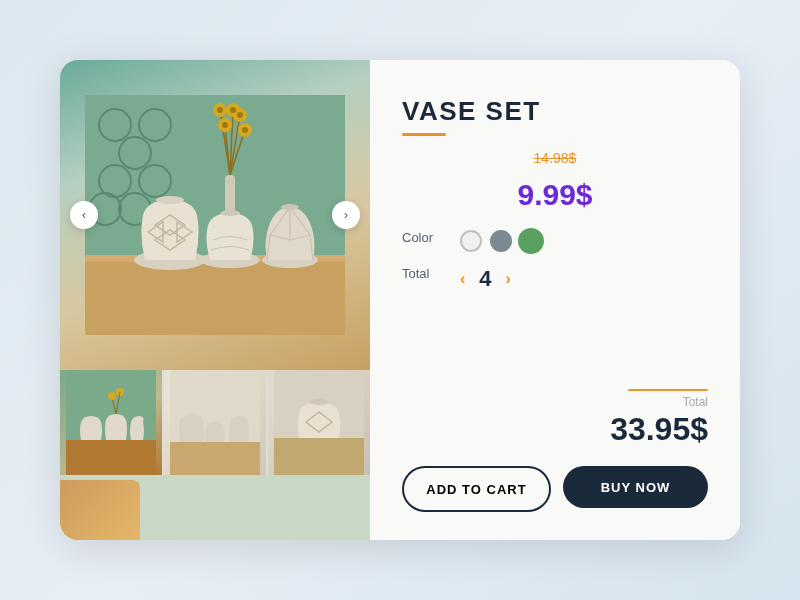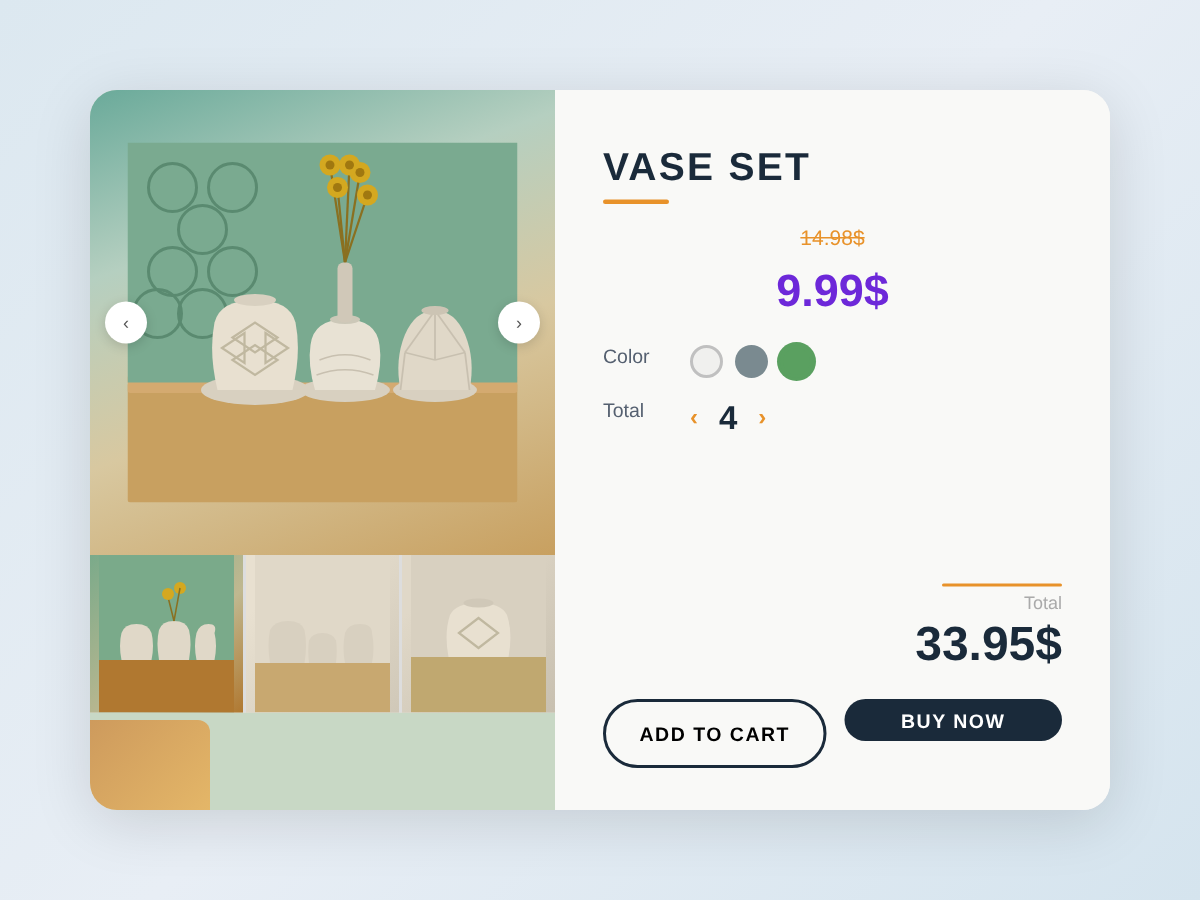--- a/index.html
+++ b/index.html
@@ -273,21 +273,21 @@
       font-size: 13px;
       font-weight: 700;
       letter-spacing: 1px;
       color: #000000;
       cursor: pointer;
       transition: background 0.2s;
     }
 
     .btn-buy-now {
       flex: 1;
-      height: 28px;
+      height: 42px;
       border: none;
       background: #1a2a3a;
       border-radius: 25px;
       font-size: 13px;
       font-weight: 700;
       letter-spacing: 1px;
       color: white;
       cursor: pointer;
       transition: background 0.2s;
     }

